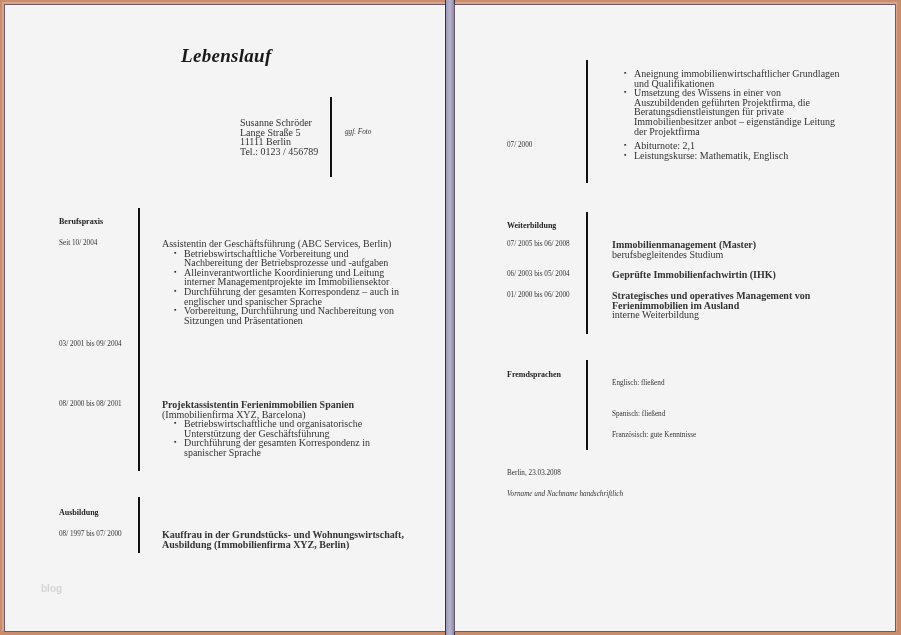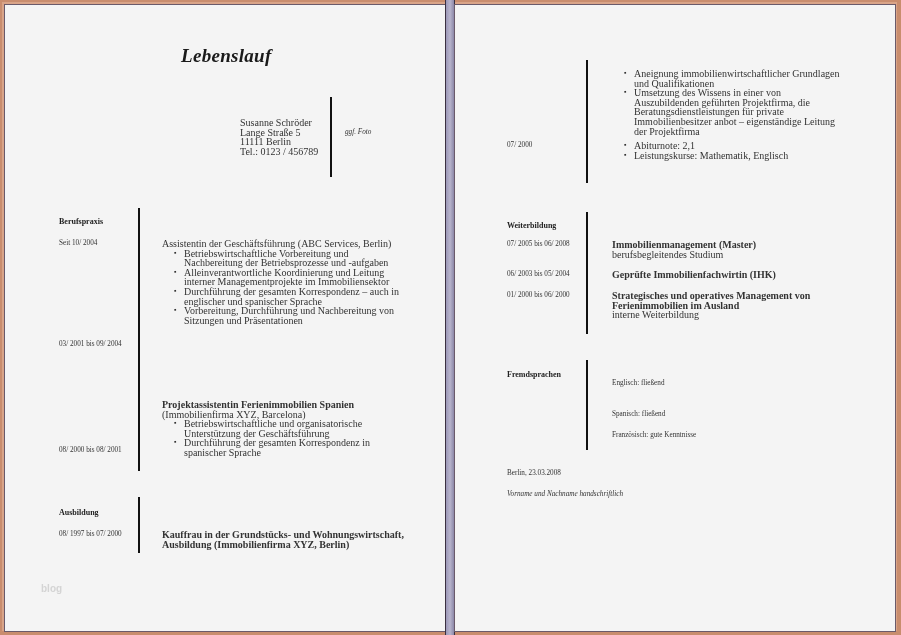--- a/index.html
+++ b/index.html
@@ -65,21 +65,21 @@
     <ul class="bul" style="margin-left:10px;">
       <li>Betriebswirtschaftliche Vorbereitung und Nachbereitung der Betriebsprozesse und -aufgaben</li>
       <li>Alleinverantwortliche Koordinierung und Leitung interner Managementprojekte im Immobiliensektor</li>
       <li>Durchführung der gesamten Korrespondenz – auch in englischer und spanischer Sprache</li>
       <li>Vorbereitung, Durchführung und Nachbereitung von Sitzungen und Präsentationen</li>
     </ul>
   </div>
 
   <div class="abs small" style="left:54px;top:335px;">03/ 2001 bis 09/ 2004</div>
 
-  <div class="abs small" style="left:54px;top:395px;margin-top:46px;">08/ 2000 bis 08/ 2001</div>
+  <div class="abs small" style="left:54px;top:395px;">08/ 2000 bis 08/ 2001</div>
   <div class="block" style="left:157px;top:395px;width:240px;">
     <div class="bold">Projektassistentin Ferienimmobilien Spanien</div>
     <div>(Immobilienfirma XYZ, Barcelona)</div>
     <ul class="bul" style="margin-left:10px;">
       <li>Betriebswirtschaftliche und organisatorische Unterstützung der Geschäftsführung</li>
       <li>Durchführung der gesamten Korrespondenz in spanischer Sprache</li>
     </ul>
   </div>
 
   <div class="abs heading" style="left:54px;top:503px;">Ausbildung</div>

